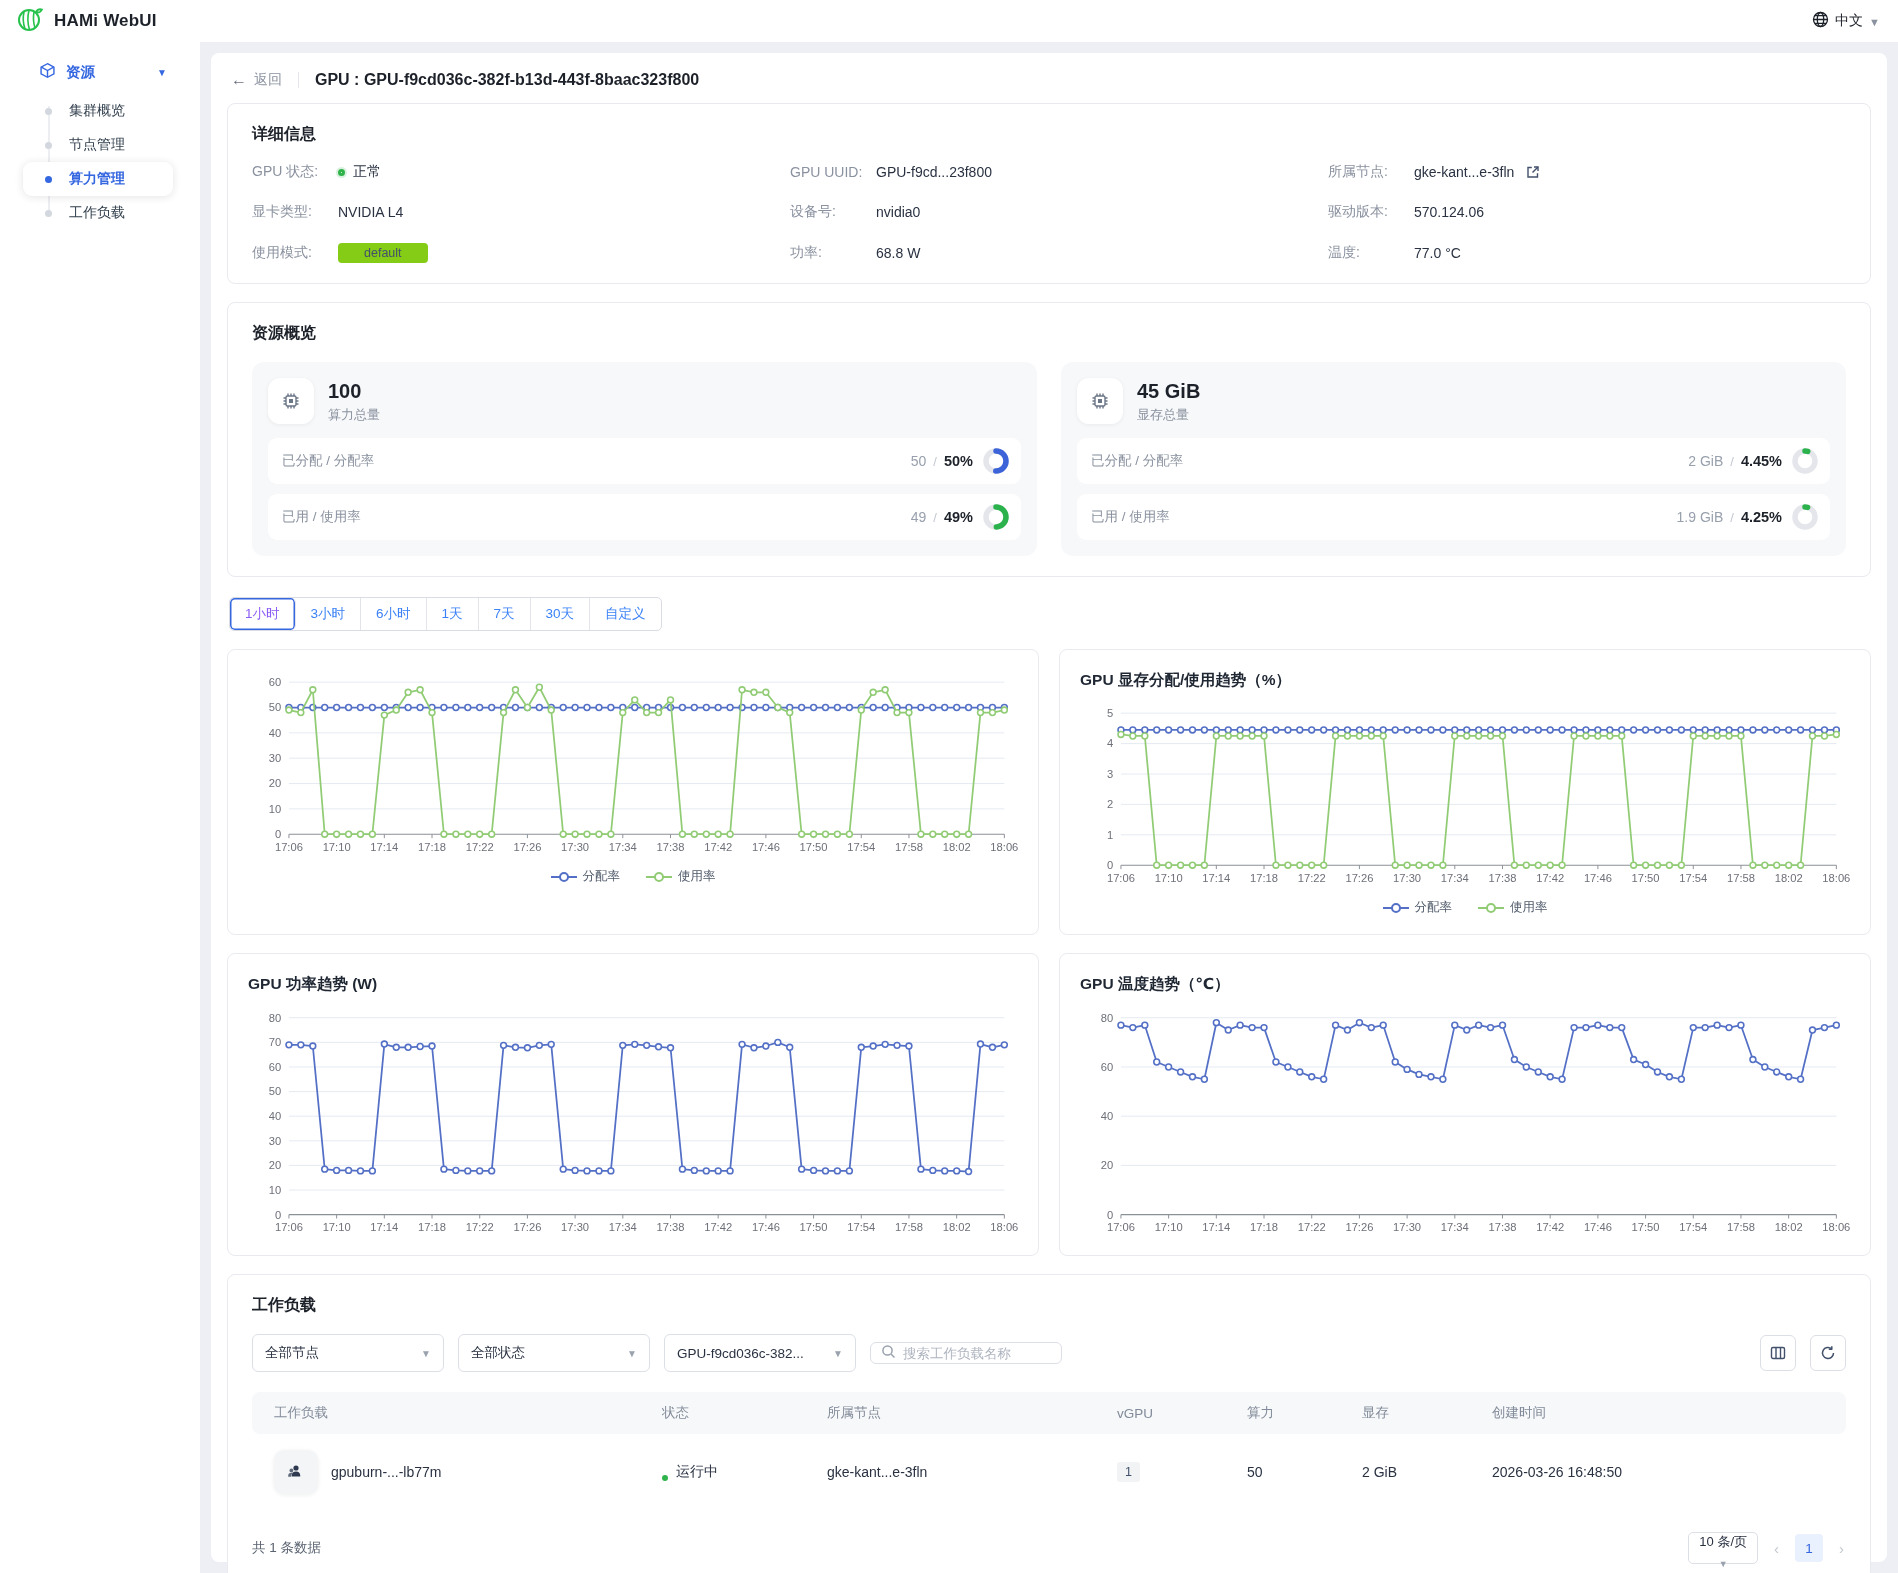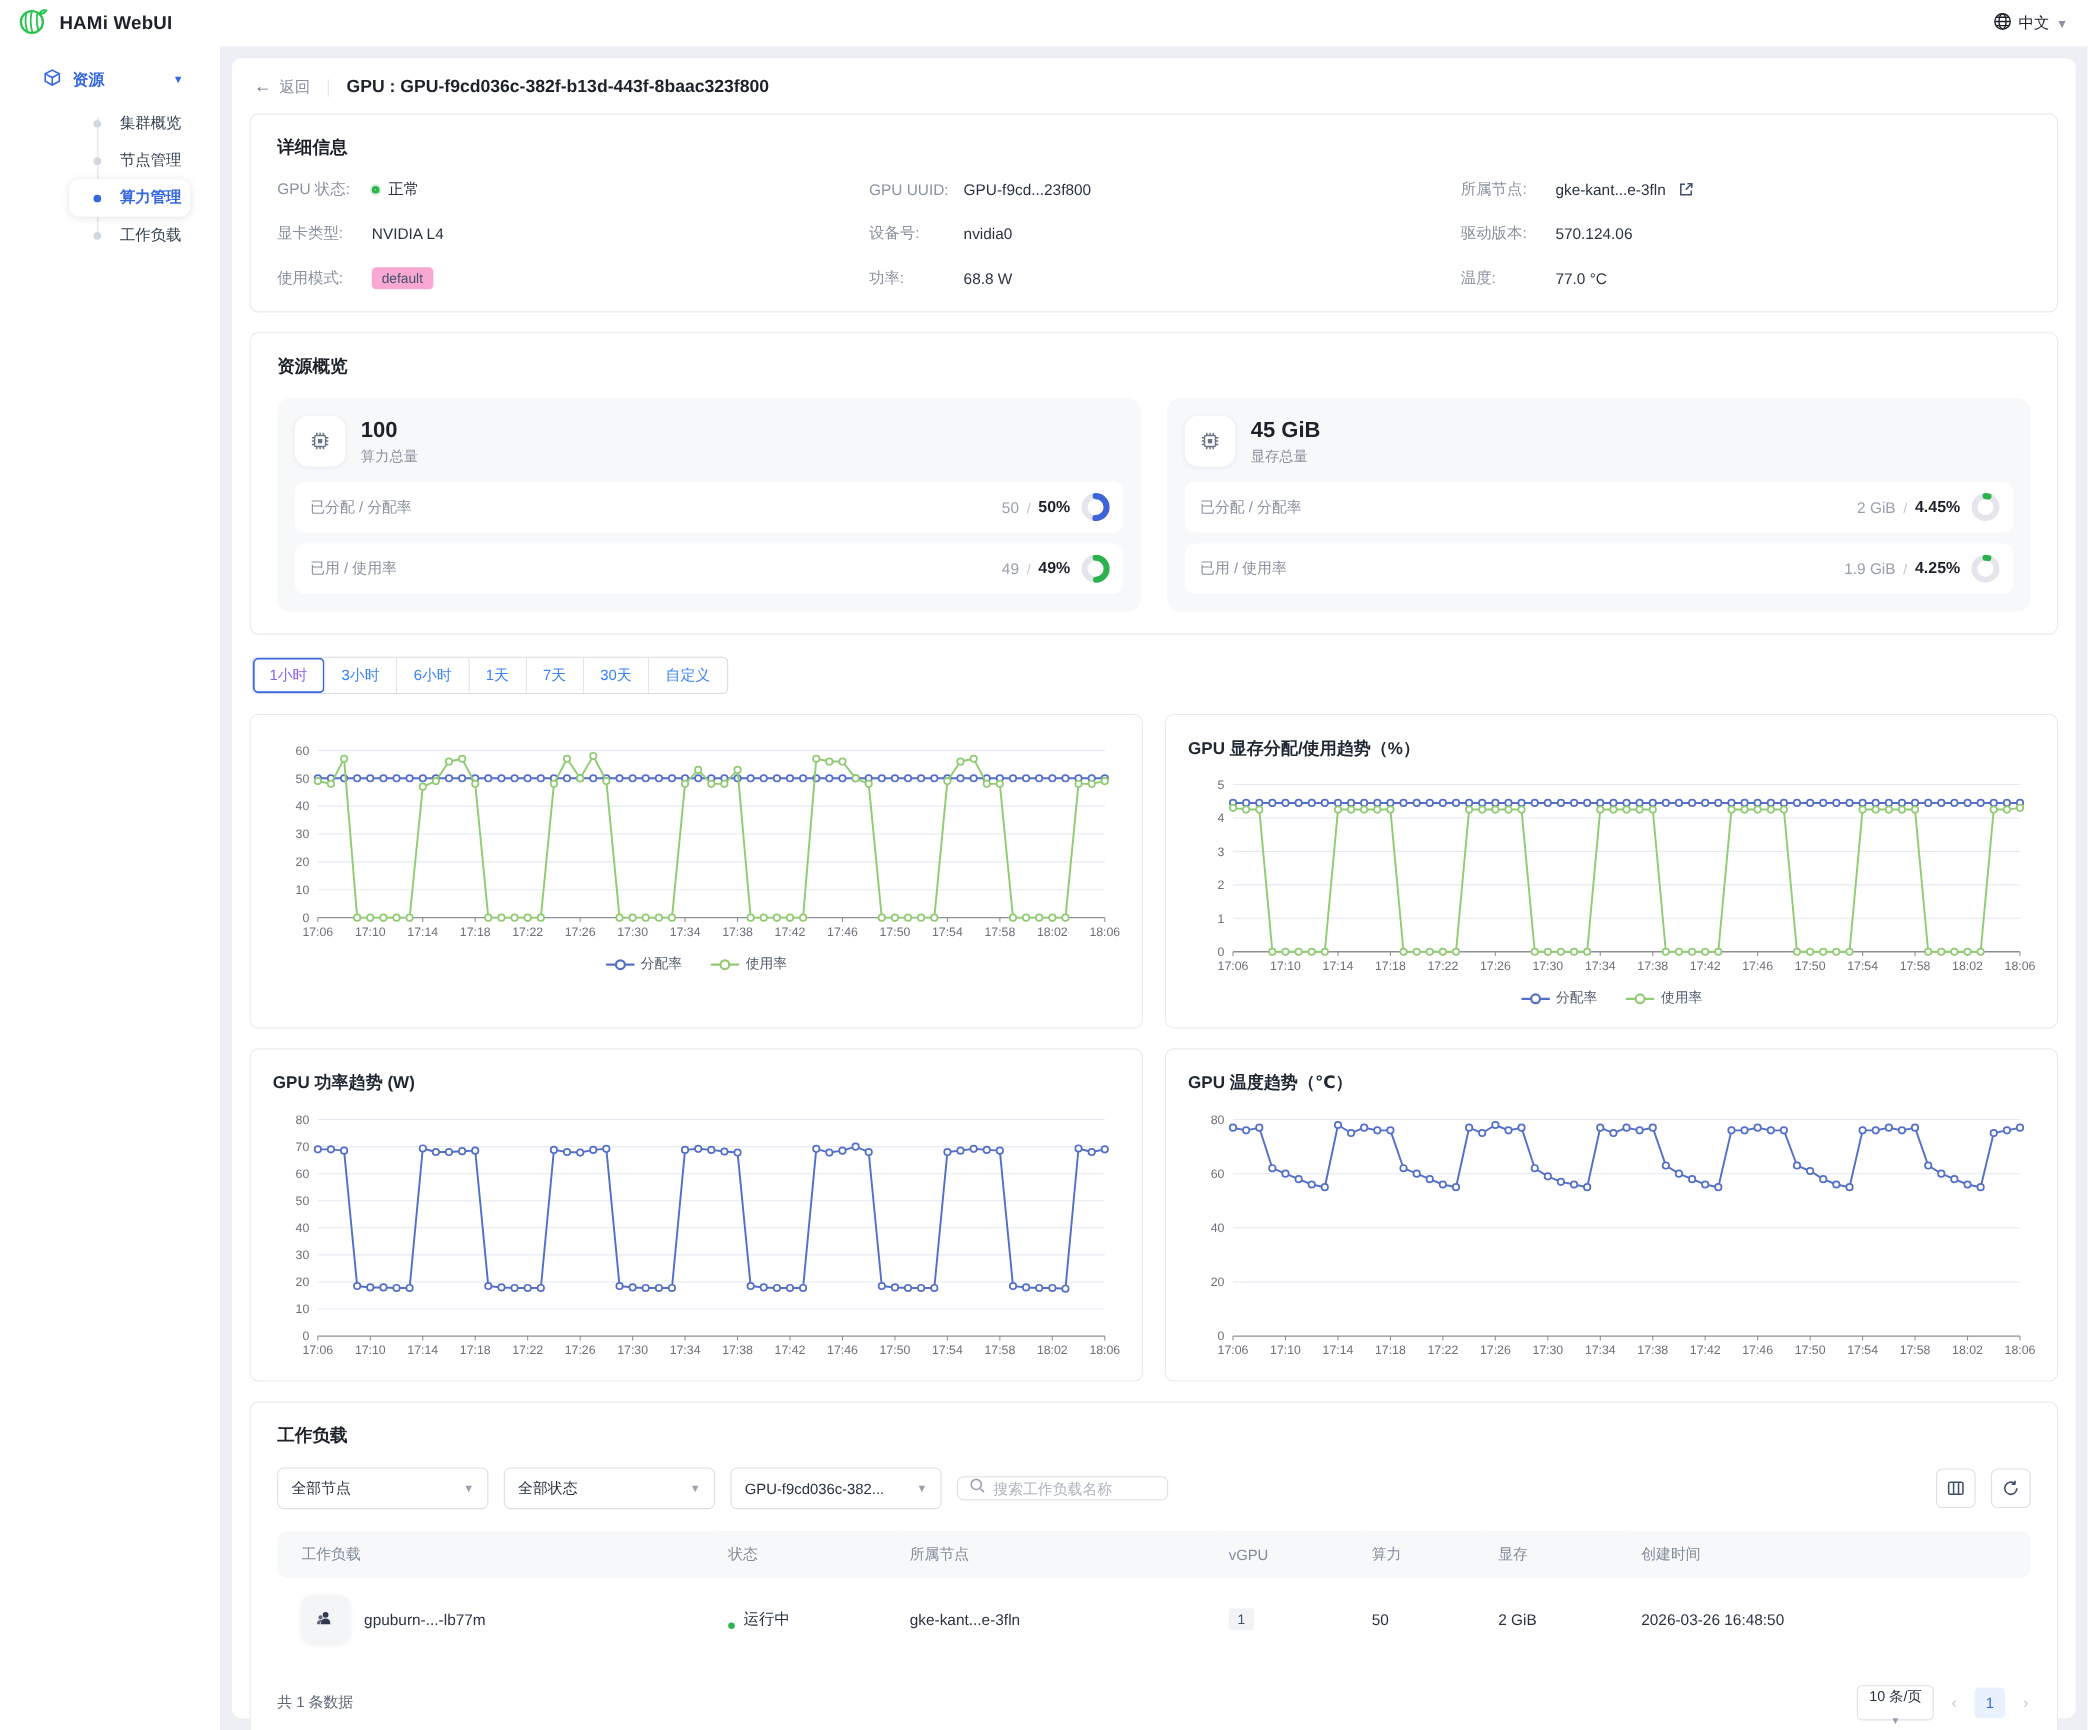--- a/index.html
+++ b/index.html
@@ -12,21 +12,21 @@
   .brand { display:flex; align-items:center; gap:10px; }
   .brand-title { font-size:17px; font-weight:700; color:#1d2129; letter-spacing:.2px; }
   .lang { display:flex; align-items:center; gap:6px; font-size:14px; color:#1d2129; cursor:pointer; }
   .lang .chev { color:#8a919f; font-size:11px; margin-top:2px; }
 
   
   .sidebar { position:absolute; top:42px; left:0; width:200px; bottom:0; background:#fff; padding:10px 17px; z-index:4; }
   .menu-group { display:flex; align-items:center; gap:10px; padding:10px 16px 12px 22px; font-size:14.5px; color:#3567e0; font-weight:600; cursor:pointer; }
   .menu-group .grow { flex:1; }
   .menu-group .caret { color:#3567e0; font-size:10px; }
-  .submenu { position:relative;margin-left:40px; }
+  .submenu { position:relative; }
   .submenu .guide { position:absolute; left:31px; top:12px; bottom:14px; width:2px; background:#eceef2; }
   .sub-item { position:relative; display:flex; align-items:center; height:34px; padding-left:52px; font-size:14px; color:#33404e; cursor:pointer; }
   .sub-item .dot { position:absolute; left:28px; width:7px; height:7px; border-radius:50%; background:#d3d7de; }
   .sub-item.active { margin:0 10px 0 6px; padding-left:46px; background:#fff; border-radius:9px; box-shadow:0 1px 8px rgba(29,34,41,.12); color:#3567e0; font-weight:600; }
   .sub-item.active .dot { left:22px; background:#3567e0; }
 
   
   .content { position:absolute; top:42px; left:200px; right:0; bottom:0; background:#edeff4; padding:11px; overflow:hidden; }
   .panel { background:#fff; border-radius:8px; height:100%; padding:16px 16px 18px 16px; }
 
@@ -38,21 +38,21 @@
 
   .card { background:#fff; border:1px solid #e8eaf0; border-radius:8px; padding:20px 24px; margin-bottom:18px; }
   .card-title { font-size:16px; font-weight:700; color:#1d2129; margin-bottom:18px; }
 
   
   .detail-grid { display:grid; grid-template-columns:1fr 1fr 1fr; row-gap:22px; column-gap:20px; }
   .field { display:flex; align-items:center; font-size:14px; }
   .field .flabel { width:86px; flex:0 0 86px; color:#8a919f; }
   .field .fvalue { color:#2a3242; font-weight:500; display:flex; align-items:center; gap:8px; }
   .ring { display:inline-block; width:7px; height:7px; border-radius:50%; border:3px solid #2fb34a; background:#fff; box-shadow:0 0 0 2px rgba(47,179,74,.18); }
-  .tag { background:#f9a8d4; color:#42506b; font-size:12.5px; padding:3px 9px; border-radius:4px; font-weight:500; }
+  .tag { background:#84cc16; color:#42506b; font-size:12.5px; padding:3px 26px; border-radius:4px; font-weight:500; }
   .extlink { margin-left:4px; display:inline-flex; cursor:pointer; }
 
   
   .res-grid { display:grid; grid-template-columns:1fr 1fr; gap:24px; }
   .res-card { background:#f7f8fa; border-radius:12px; padding:16px; }
   .res-head { display:flex; align-items:center; gap:14px; margin-bottom:14px; }
   .res-ico { width:46px; height:46px; background:#fff; border-radius:12px; display:flex; align-items:center; justify-content:center; box-shadow:0 1px 4px rgba(29,34,41,.06); }
   .res-val { font-size:20px; font-weight:700; color:#1d2129; line-height:1.25; }
   .res-lab { font-size:13px; color:#8a919f; margin-top:2px; }
   .res-row { background:#fff; border-radius:9px; height:46px; display:flex; align-items:center; padding:0 12px 0 14px; margin-top:10px; }

